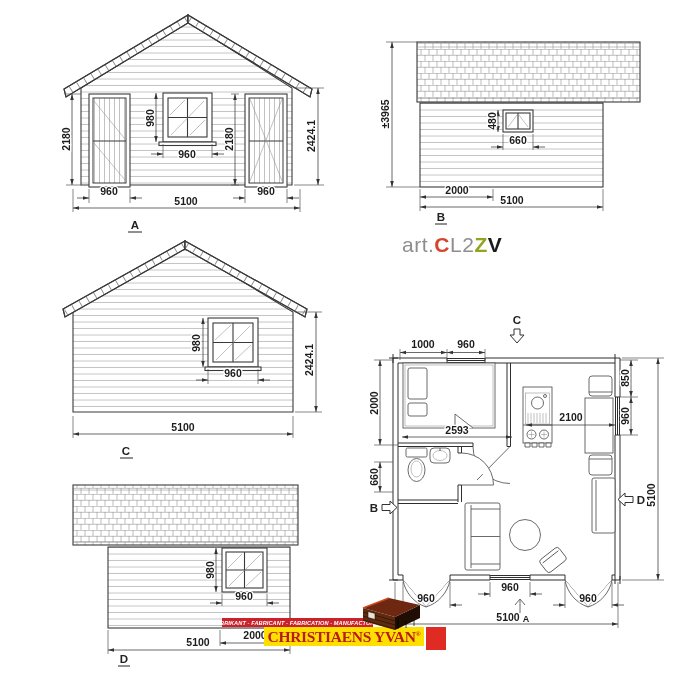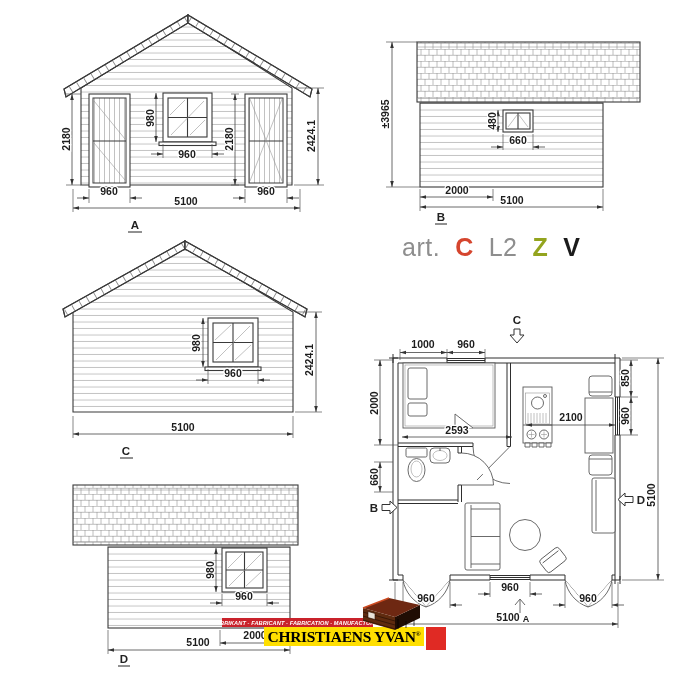--- a/index.html
+++ b/index.html
@@ -14,34 +14,34 @@
   .furn{stroke:#5a5a5a;stroke-width:0.9;fill:#fff;}
   .dim{stroke:#444;stroke-width:0.8;fill:none;}
   .ext{stroke:#555;stroke-width:0.7;fill:none;}
   text.dt{font:700 10.5px "Liberation Sans",sans-serif;fill:#1c1c1c;text-anchor:middle;
           paint-order:stroke;stroke:#ffffff;stroke-width:2.5px;}
   text.lbl{font:700 11.5px "Liberation Sans",sans-serif;fill:#222;text-anchor:middle;
           paint-order:stroke;stroke:#ffffff;stroke-width:2px;}
   text.sm{font:700 9px "Liberation Sans",sans-serif;fill:#1c1c1c;text-anchor:middle;
           paint-order:stroke;stroke:#ffffff;stroke-width:2px;}
   
-  #art-code{left:402px;top:233px;font-size:25px;letter-spacing:.5px;display:flex;gap:15px;align-items:baseline;}
+  #art-code{left:402px;top:233px;font-size:21px;letter-spacing:.5px;display:flex;gap:0;align-items:baseline;}
   #art-code .g{color:#8e8e8e;font-weight:400;}
   #art-code .r{color:#d5452e;font-weight:600;}
   #art-code .gr{color:#93a41e;font-weight:700;}
   #art-code .bk{color:#1b1b1b;font-weight:700;}
   
   #logo{left:190px;top:592px;width:258px;height:66px;}
   #logo .banner{position:absolute;left:32px;top:26px;width:151px;height:9px;background:#c9222b;
      display:flex;align-items:center;justify-content:center;overflow:hidden;}
   #logo .banner span{color:#fff;font-style:italic;font-weight:700;font-size:5.6px;white-space:nowrap;
      letter-spacing:.1px;font-family:"Liberation Sans",sans-serif;}
   #logo .strip{position:absolute;left:74px;top:35px;width:160px;height:19px;background:#ffdf00;
      display:flex;align-items:center;justify-content:center;}
-  #logo .strip .nm{color:#000000;font-weight:700;font-size:15.5px;letter-spacing:-.3px;
+  #logo .strip .nm{color:#b91c1c;font-weight:700;font-size:15.5px;letter-spacing:-.3px;
      font-family:"Liberation Serif",serif;white-space:nowrap;}
   #logo .strip sup{font-size:7px;vertical-align:super;}
   #logo .sq{position:absolute;left:236px;top:35px;width:20px;height:23px;background:#e02a24;}
 </style>
 </head>
 <body>
 
 <div id="sheet">
 
   <svg class="abs" style="left:55px;top:8px" width="290" height="230" viewBox="0 0 290 230">

